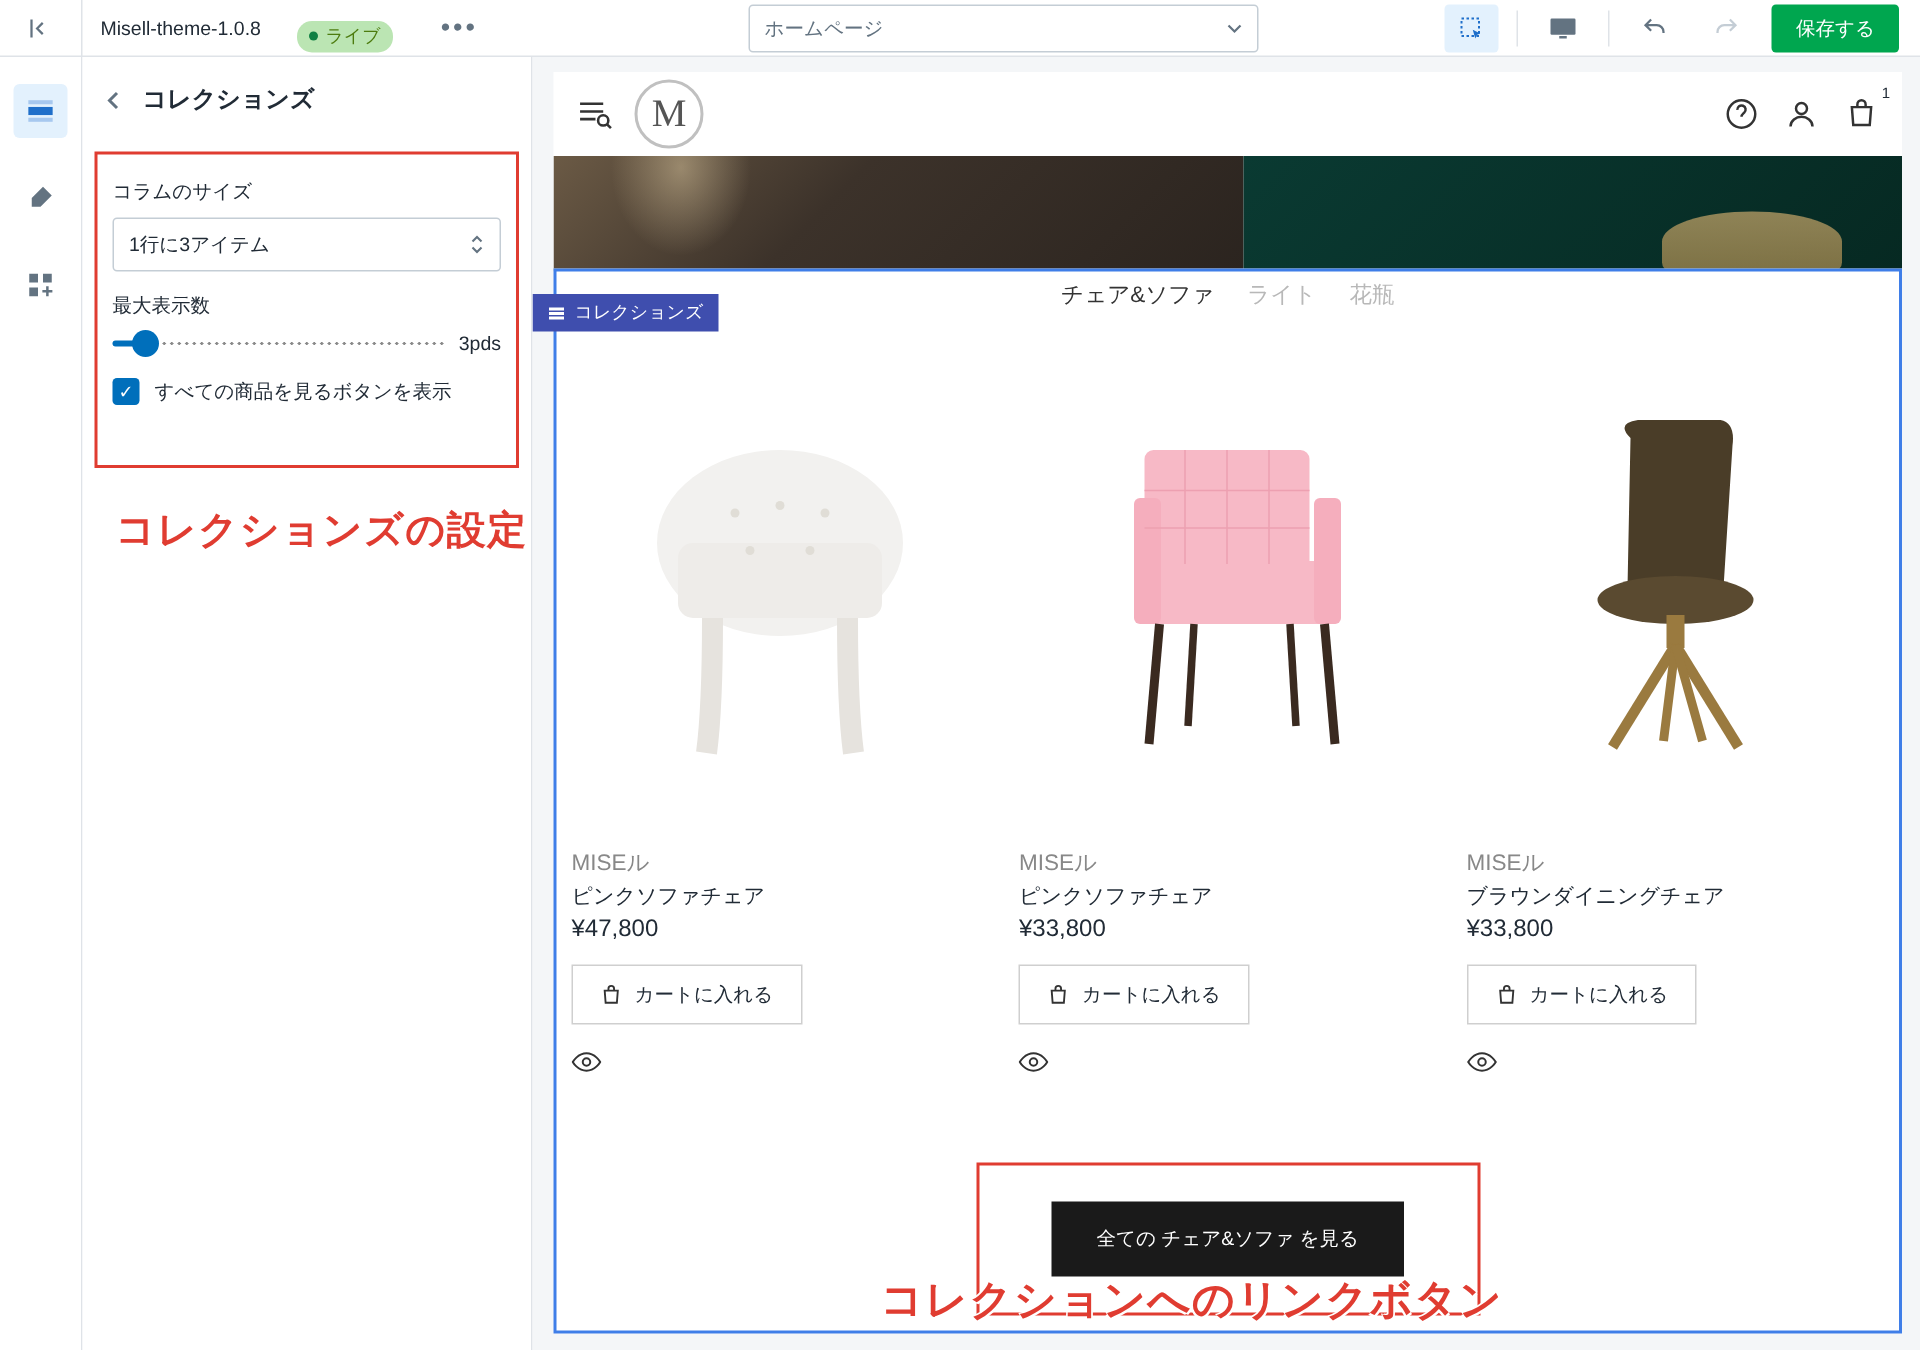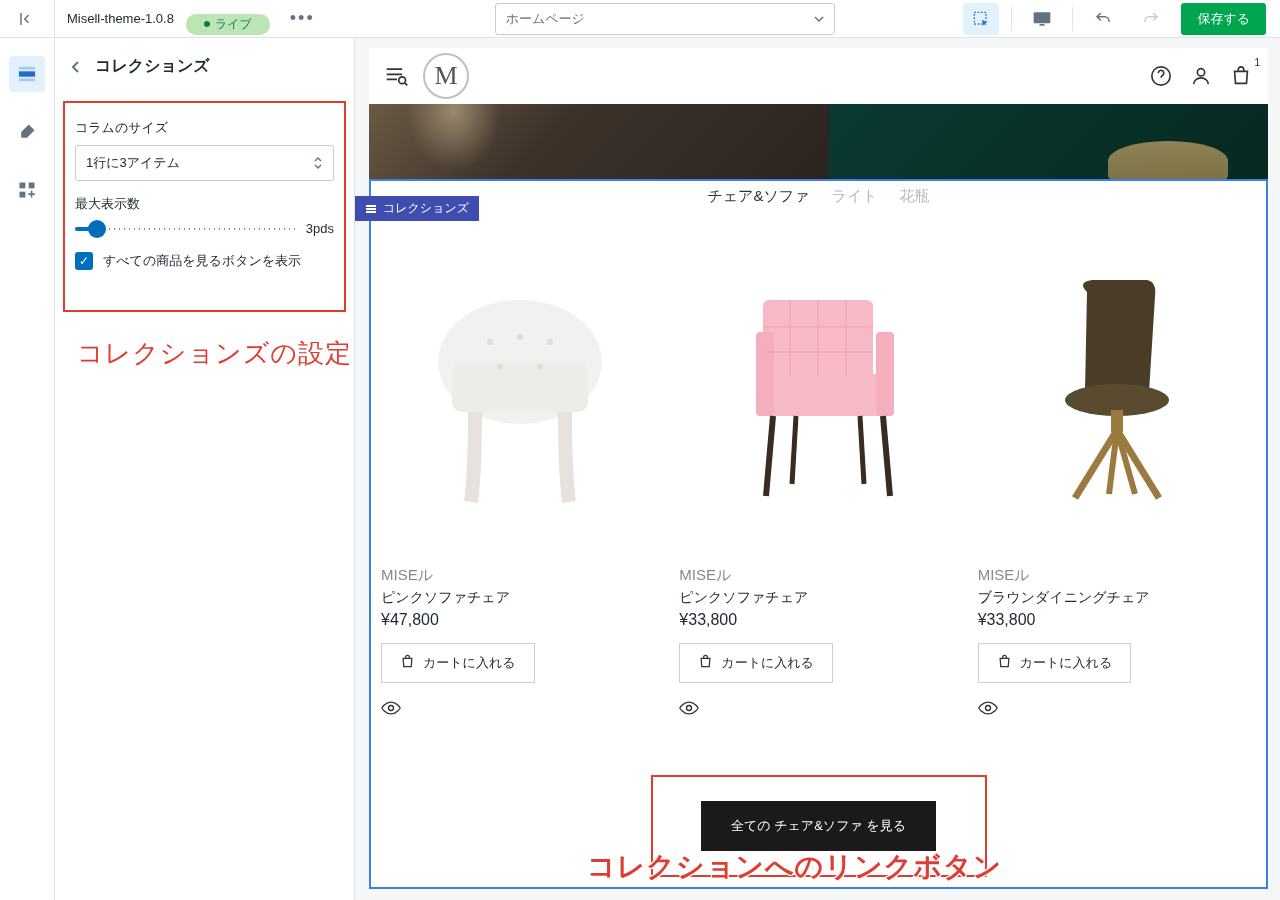--- a/index.html
+++ b/index.html
@@ -1,22 +1,22 @@
 <!DOCTYPE html>
 <html><head>
 <meta charset="utf-8">
 <style>
 * { box-sizing: border-box; margin: 0; padding: 0; }
 body { font-family: -apple-system, "Hiragino Sans", sans-serif; font-size: 13px; color: #212b36; background: #f4f6f8; width: 1280px; height: 900px; overflow: hidden; }
 
 
 .topbar { height: 38px; display: flex; align-items: center; background: #fff; border-bottom: 1px solid #dfe3e8; }
 .topbar .exit { width: 55px; height: 38px; display: flex; align-items: center; justify-content: center; border-right: 1px solid #dfe3e8; }
-.topbar .theme-area { display: flex; align-items: center; gap: 12px; padding: 0 12px; }
-.badge-live { background: #bbe5b3; color: #0f766e; padding: 2px 18px; border-radius: 10px; font-size: 12px; display: inline-flex; align-items: center; gap: 5px; margin-top: 11px; }
+.topbar .theme-area { display: flex; align-items: center; gap: 24px; padding: 0 12px; }
+.badge-live { background: #bbe5b3; color: #4d7c0f; padding: 2px 8px; border-radius: 10px; font-size: 12px; display: inline-flex; align-items: center; gap: 5px; margin-top: 11px; }
 .badge-live::before { content: ""; width: 6px; height: 6px; background: #108043; border-radius: 50%; }
 .dots { font-size: 18px; color: #637381; padding: 0 8px; cursor: pointer; letter-spacing: 2px; }
 .page-select { margin-left: 160px; width: 340px; height: 32px; border: 1px solid #c4cdd5; border-radius: 3px; background: #fff; display: flex; align-items: center; padding: 0 10px; justify-content: space-between; color: #637381; }
 .topbar .right { margin-left: auto; display: flex; align-items: center; gap: 12px; padding-right: 14px; }
 .icon-btn { width: 36px; height: 32px; display: flex; align-items: center; justify-content: center; border-radius: 3px; }
 .icon-btn.active { background: #e3f1fd; }
 .save-btn { background: #00a64f; color: #fff; padding: 7px 16px; border-radius: 3px; font-size: 13px; }
 .vdiv { width: 1px; height: 24px; background: #dfe3e8; }
 
 
@@ -32,21 +32,21 @@
 .sb-select { width: 100%; height: 36px; border: 1px solid #c4cdd5; border-radius: 3px; padding: 0 10px; display: flex; align-items: center; justify-content: space-between; background: #fff; margin-bottom: 14px; }
 .slider-row { display: flex; align-items: center; gap: 8px; margin-bottom: 16px; }
 .slider-track { flex: 1; height: 4px; position: relative; }
 .slider-fill { position: absolute; left: 0; top: 0; height: 4px; width: 10%; background: #006fbb; border-radius: 2px; }
 .slider-dots { position: absolute; left: 10%; right: 0; top: 1px; height: 2px; background-image: radial-gradient(circle, #8a8a8a 1px, transparent 1px); background-size: 5px 2px; }
 .slider-thumb { position: absolute; left: 10%; top: -7px; width: 18px; height: 18px; background: #006fbb; border-radius: 50%; transform: translateX(-50%); }
 .slider-val { font-size: 13px; }
 .check-row { display: flex; align-items: center; gap: 10px; font-size: 13px; margin-bottom: 24px; }
 .chk { width: 18px; height: 18px; background: #006fbb; border-radius: 3px; display: flex; align-items: center; justify-content: center; color: #fff; font-size: 12px; }
 .theme-link { display: flex; align-items: center; justify-content: space-between; font-size: 13px; color: #454f5b; padding: 4px 0; }
-.annotation1 { color: #e03c31; font-size: 26px; font-weight: 400; padding: 24px 0 0 22px; text-shadow: 1px 1px 0 #fff, -1px -1px 0 #fff, 1px -1px 0 #fff, -1px 1px 0 #fff; letter-spacing: 1px; }
+.annotation1 { color: #e03c31; font-size: 26px; font-weight: 700; padding: 24px 0 0 22px; text-shadow: 1px 1px 0 #fff, -1px -1px 0 #fff, 1px -1px 0 #fff, -1px 1px 0 #fff; letter-spacing: 1px; }
 
 .preview { flex: 1; background: #f4f6f8; padding: 10px 12px 0 14px; overflow: hidden; position: relative; }
 .pv-header { height: 56px; display: flex; align-items: center; padding: 0 16px; background: #fff; }
 .logo-circle { width: 46px; height: 46px; border: 2px solid #c0c0c0; border-radius: 50%; display: flex; align-items: center; justify-content: center; font-size: 26px; color: #555; font-family: Georgia, serif; margin-left: 14px; }
 .pv-header .spacer { flex: 1; }
 .pv-header .hicon { margin-left: 18px; position: relative; }
 .cart-badge { position: absolute; top: -8px; right: -8px; font-size: 10px; }
 
 .hero-strip { height: 77px; display: flex; gap: 0; overflow: hidden; }
 .hero-a { flex: 1.05; background: linear-gradient(135deg, #6b5a45 0%, #3c322a 40%, #2b241f 100%); position: relative; }
@@ -60,21 +60,21 @@
 .tabs { display: flex; justify-content: center; gap: 22px; padding: 6px 0 26px 0; font-size: 15px; }
 .tab { color: #b8b8b8; }
 .tab.active { color: #333; }
 
 .products { display: flex; gap: 20px; padding: 0 10px; }
 .card { flex: 1; display: flex; flex-direction: column; }
 .thumb { height: 320px; display: flex; align-items: center; justify-content: center; }
 .brand { font-size: 15px; color: #888; margin: 14px 0 4px; }
 .pname { font-size: 14px; margin-bottom: 4px; }
 .price { font-size: 16px; margin-bottom: 14px; }
-.cart-btn { border: 1px solid #cfcfcf; padding: 10px 18px; display: inline-flex; align-items: flex-start; gap: 8px; font-size: 13px; align-self: flex-start; }
+.cart-btn { border: 1px solid #cfcfcf; padding: 10px 18px; display: inline-flex; align-items: center; gap: 8px; font-size: 13px; align-self: flex-start; }
 .eye { margin-top: 18px; }
 
 .viewall-wrap { border: 2px solid #e03c31; margin: 60px auto 0; width: 336px; padding: 24px 12px; display: flex; justify-content: center; }
 .viewall-btn { background: #1a1a1a; color: #fff; padding: 16px 30px; font-size: 13px; }
 
 .annotation2 { position: absolute; left: 232px; top: 810px; color: #e03c31; font-size: 28px; font-weight: 800; text-shadow: 1px 1px 0 #fff, -1px -1px 0 #fff, 1px -1px 0 #fff, -1px 1px 0 #fff; letter-spacing: 1px; z-index: 10; }
 
 svg { display: block; }
 </style>
 </head>

